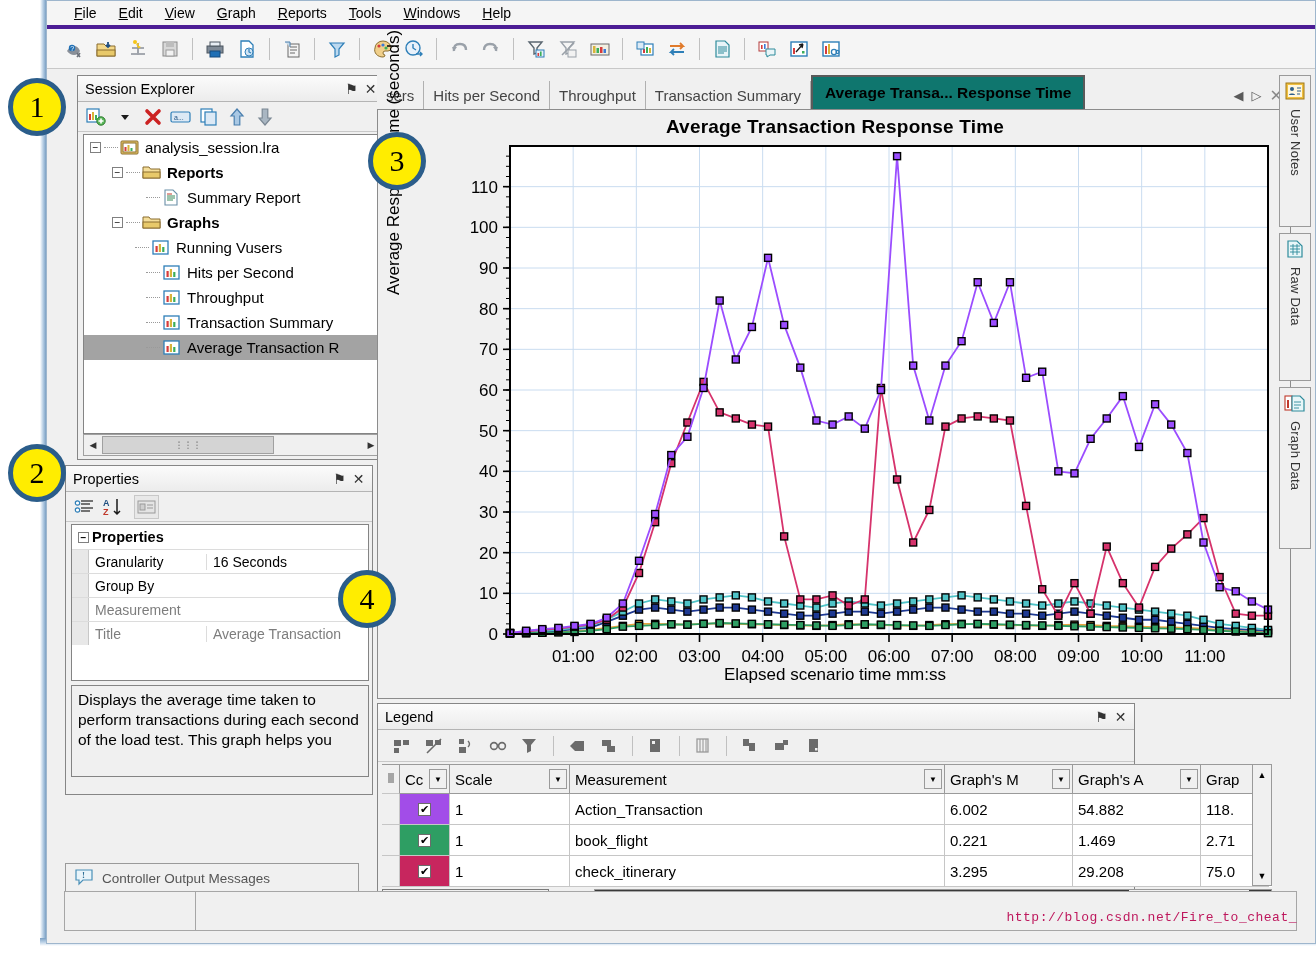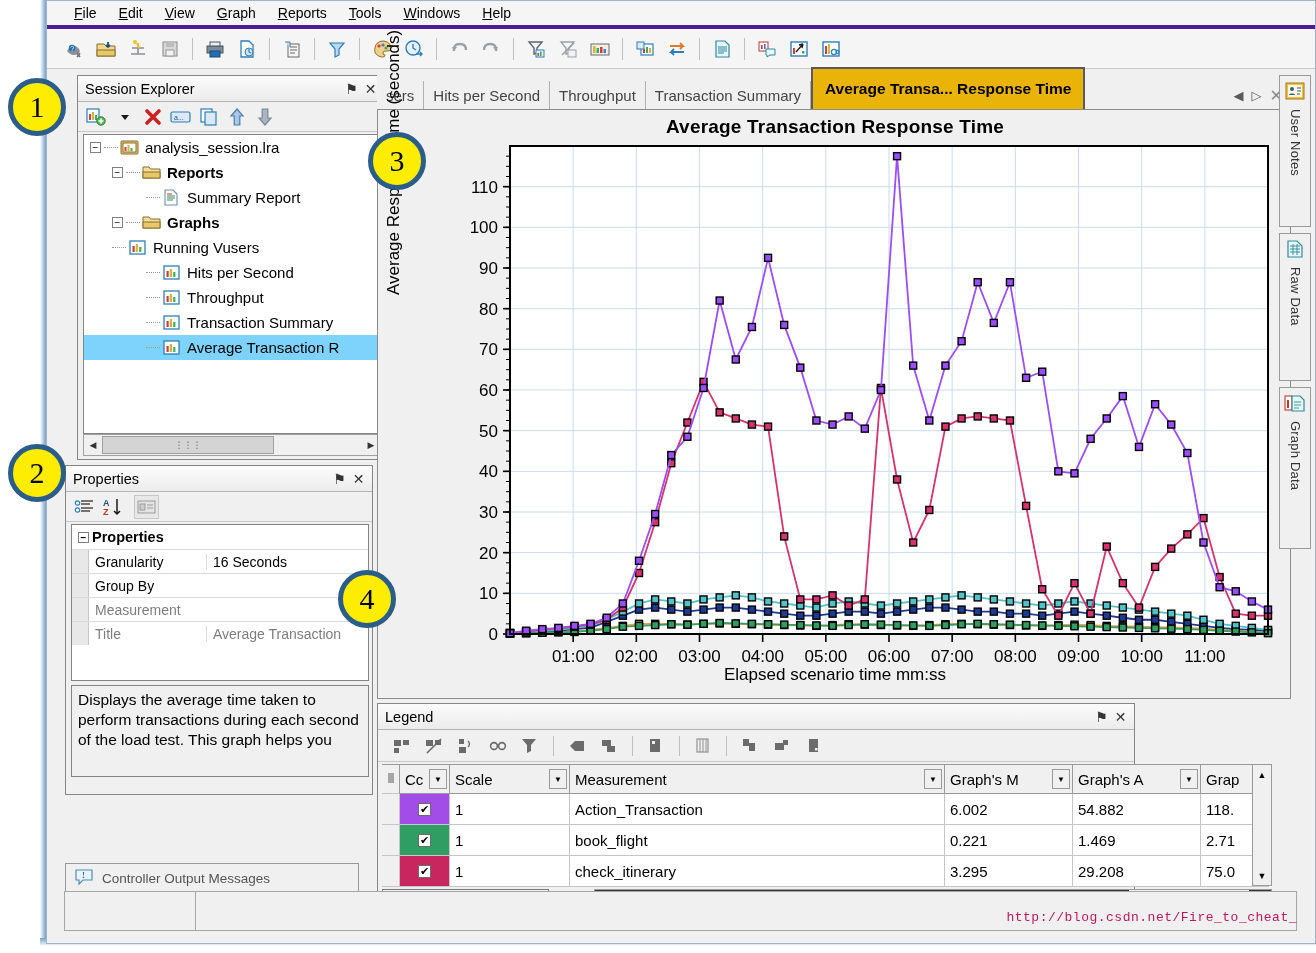--- a/index.html
+++ b/index.html
@@ -78,21 +78,21 @@
   }
   .ptb-btn { width:25px; height:24px; display:flex; align-items:center; justify-content:center; cursor:default; }
 
   
   #session-explorer { position:absolute; left:12px; top:0; width:308px; height:385px; }
   #tree-area {
     position:absolute; left:5px; top:58px; width:298px; height:300px;
     background:#fff; border:1px solid #848484; overflow:hidden;
   }
   .tree-row { display:flex; align-items:center; height:25px; font-size:15px; white-space:nowrap; }
-  .tree-row.sel { background:#7dd3fc; }
+  .tree-row.sel { background:#a3a3a3; }
   .tnode {
     width:11px; height:11px; border:1px solid #808080; background:#fff;
     display:inline-flex; align-items:center; justify-content:center;
     font-size:10px; line-height:9px; color:#000; margin-right:3px; flex:none;
   }
   .tdash { width:14px; border-top:1px dotted #9a9a9a; height:1px; margin-right:2px; flex:none; }
   .ico { width:19px; height:17px; margin-right:6px; flex:none; position:relative; }
   .bold { font-weight:bold; }
 
   #tree-hscroll {
@@ -136,21 +136,21 @@
 
   #tabstrip {
     position:absolute; left:0; top:0; width:914px; height:34px;
     background:#f0f0f0; display:flex; align-items:flex-end;
   }
   .gtab {
     height:28px; display:flex; align-items:center; padding:0 9px;
     font-size:15px; color:#444; border-right:1px solid #b0b0b0; white-space:nowrap;
   }
   .gtab.active {
-    height:42px; background:#eab308; font-weight:bold; color:#000;
+    height:34px; background:#0f766e; font-weight:bold; color:#000;
     border:2px solid #5a5a5a; border-bottom:none; font-size:15.5px; padding:0 12px;
   }
   #tabstrip-nav { margin-left:auto; display:flex; align-items:center; gap:8px; padding:0 8px 4px 10px; }
   .tsnav { font-size:13px; color:#5a5a5a; cursor:default; }
 
   #graph-panel {
     position:absolute; left:0; top:34px; width:914px; height:590px;
     background:#f0f0f0; border:1px solid #8c8c8c;
   }
   #graph-title {
@@ -537,21 +537,21 @@
           <span class="tdash"></span>
           <span class="ico">
             <svg width="19" height="17" viewBox="0 0 19 17">
                 <path d="M1 3h6l1.5 2H18v9H1z" fill="#f5de9a" stroke="#8a6d2f"></path>
                 <rect x="1" y="8" width="17" height="6" fill="#e8c96a" stroke="#8a6d2f"></rect>
               </svg>
           </span>
           <span class="bold">Graphs</span>
         </div>
 
-        <div class="tree-row" style="padding-left:28px;">
+        <div class="tree-row" style="padding-left:51px;">
           <span class="tdash"></span>
           <span class="ico">
             <svg width="19" height="17" viewBox="0 0 19 17">
                 <rect x="2" y="2" width="15" height="13" fill="#fff" stroke="#2e7fb8" stroke-width="1.3"></rect>
                 <rect x="4.5" y="7" width="2.2" height="6" fill="#d63b3b"></rect>
                 <rect x="7.8" y="5" width="2.2" height="8" fill="#d8b43a"></rect>
                 <rect x="11.2" y="8" width="2.2" height="5" fill="#3bae5a"></rect>
               </svg>
           </span>
           <span>Running Vusers</span>

